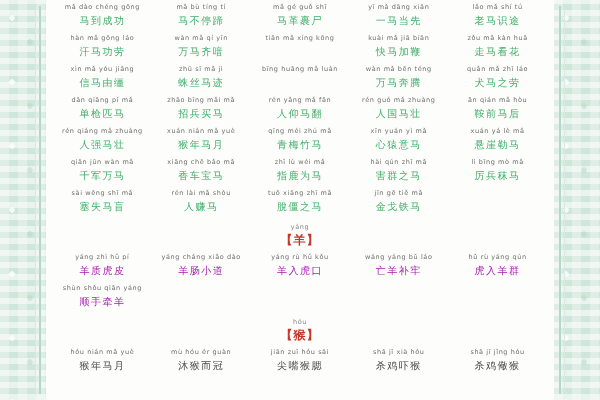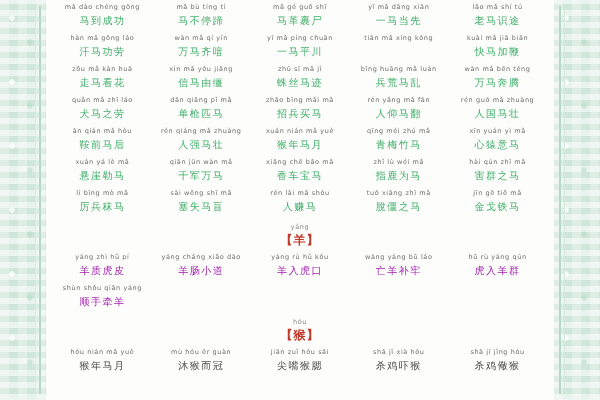--- a/index.html
+++ b/index.html
@@ -157,45 +157,40 @@
         </div>
         <div class="cell">
           <div class="pinyin">hàn mǎ gōng láo</div>
           <div class="idiom c-green">汗马功劳</div>
         </div>
         <div class="cell">
           <div class="pinyin">wàn mǎ qí yīn</div>
           <div class="idiom c-green">万马齐喑</div>
         </div>
         <div class="cell">
-          <div class="pinyin">yī mǎ píng chuān</div>
-          <div class="idiom c-green">一马平川</div>
-        </div>
-        <div class="cell">
           <div class="pinyin">tiān mǎ xíng kōng</div>
         </div>
         <div class="cell">
           <div class="pinyin">kuài mǎ jiā biān</div>
           <div class="idiom c-green">快马加鞭</div>
         </div>
         <div class="cell">
           <div class="pinyin">zǒu mǎ kàn huā</div>
           <div class="idiom c-green">走马看花</div>
         </div>
         <div class="cell">
           <div class="pinyin">xìn mǎ yóu jiāng</div>
           <div class="idiom c-green">信马由缰</div>
         </div>
         <div class="cell">
           <div class="pinyin">zhū sī mǎ jì</div>
           <div class="idiom c-green">蛛丝马迹</div>
         </div>
         <div class="cell">
           <div class="pinyin">bīng huāng mǎ luàn</div>
-          <div class="idiom c-green">兵荒马乱</div>
         </div>
         <div class="cell">
           <div class="pinyin">wàn mǎ bēn téng</div>
           <div class="idiom c-green">万马奔腾</div>
         </div>
         <div class="cell">
           <div class="pinyin">quǎn mǎ zhī láo</div>
           <div class="idiom c-green">犬马之劳</div>
         </div>
         <div class="cell">

